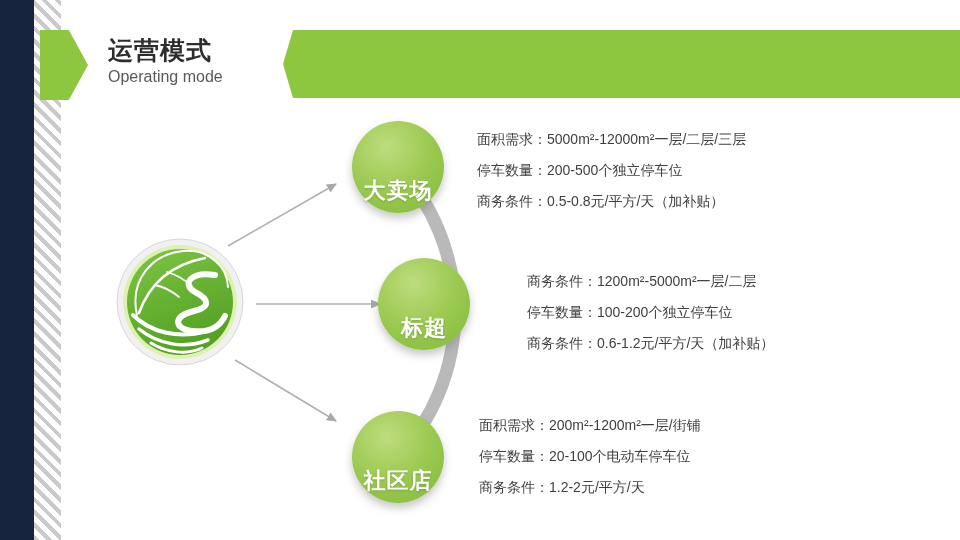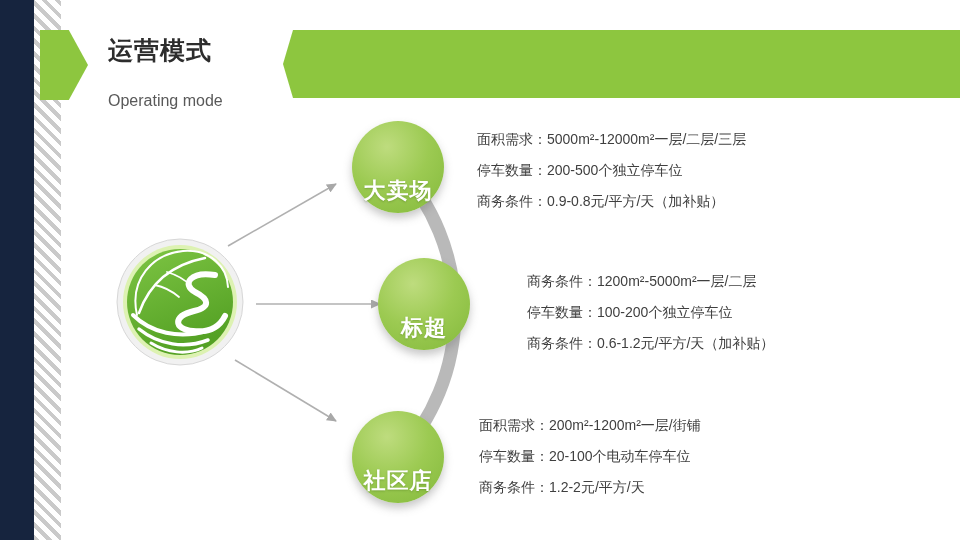--- a/index.html
+++ b/index.html
@@ -15,21 +15,21 @@
   .title-chevron{
     position:absolute;left:40px;top:30px;width:48px;height:70px;background:#8dc63f;
     clip-path:polygon(0 0,60% 0,100% 50%,60% 100%,0 100%);
   }
   .header-banner{
     position:absolute;left:283px;top:30px;width:677px;height:68px;background:#8dc63f;
     clip-path:polygon(10px 0,100% 0,100% 100%,10px 100%,0 50%);
   }
   .title-block{position:absolute;left:108px;top:34px;}
   .title-cn{font-size:25px;font-weight:bold;color:#2d2d2d;letter-spacing:1px;}
-  .title-en{font-size:16px;color:#595959;margin-top:25px;}
+  .title-en{font-size:16px;color:#595959;margin-top:1px;}
   .connector-layer{position:absolute;left:0;top:0;width:960px;height:540px;}
   .node-circle{
     position:absolute;width:92px;height:92px;border-radius:50%;
     background:radial-gradient(circle at 38% 28%,#bedc7e 0%,#9cca52 48%,#83b93b 100%);
     box-shadow:0 5px 8px rgba(110,110,110,0.38);
     display:flex;align-items:center;justify-content:center;
   }
   .node-label{
     color:#ffffff;font-size:22px;font-weight:bold;letter-spacing:1px;
     text-shadow:0 1px 2px rgba(60,100,20,0.35);
@@ -103,21 +103,21 @@
   <div class="node-circle circle-2">
     <span class="node-label">标超</span>
   </div>
   <div class="node-circle circle-3">
     <span class="node-label">社区店</span>
   </div>
 
   <div class="detail-block detail-1">
     <div class="line">面积需求：5000m²-12000m²一层/二层/三层</div>
     <div class="line">停车数量：200-500个独立停车位</div>
-    <div class="line">商务条件：0.9-0.8元/平方/天（加补贴）</div>
+    <div class="line">商务条件：0.5-0.8元/平方/天（加补贴）</div>
   </div>
   <div class="detail-block detail-2">
     <div class="line">商务条件：1200m²-5000m²一层/二层</div>
     <div class="line">停车数量：100-200个独立停车位</div>
     <div class="line">商务条件：0.6-1.2元/平方/天（加补贴）</div>
   </div>
   <div class="detail-block detail-3">
     <div class="line">面积需求：200m²-1200m²一层/街铺</div>
     <div class="line">停车数量：20-100个电动车停车位</div>
     <div class="line">商务条件：1.2-2元/平方/天</div>

